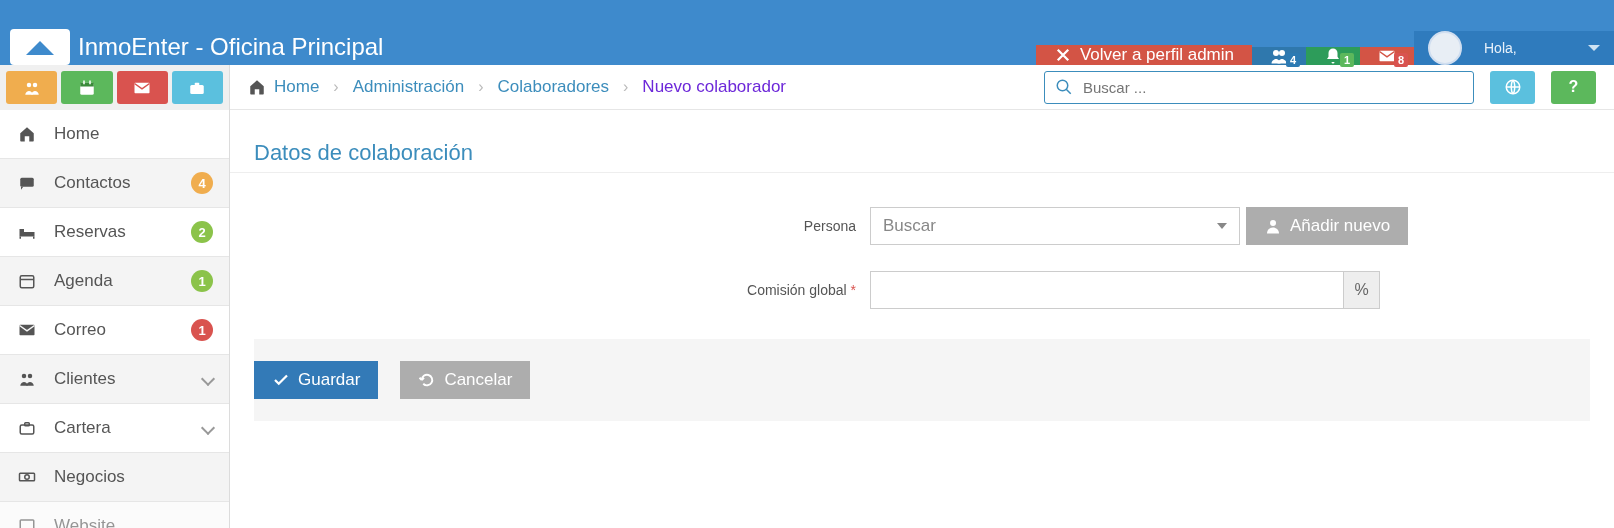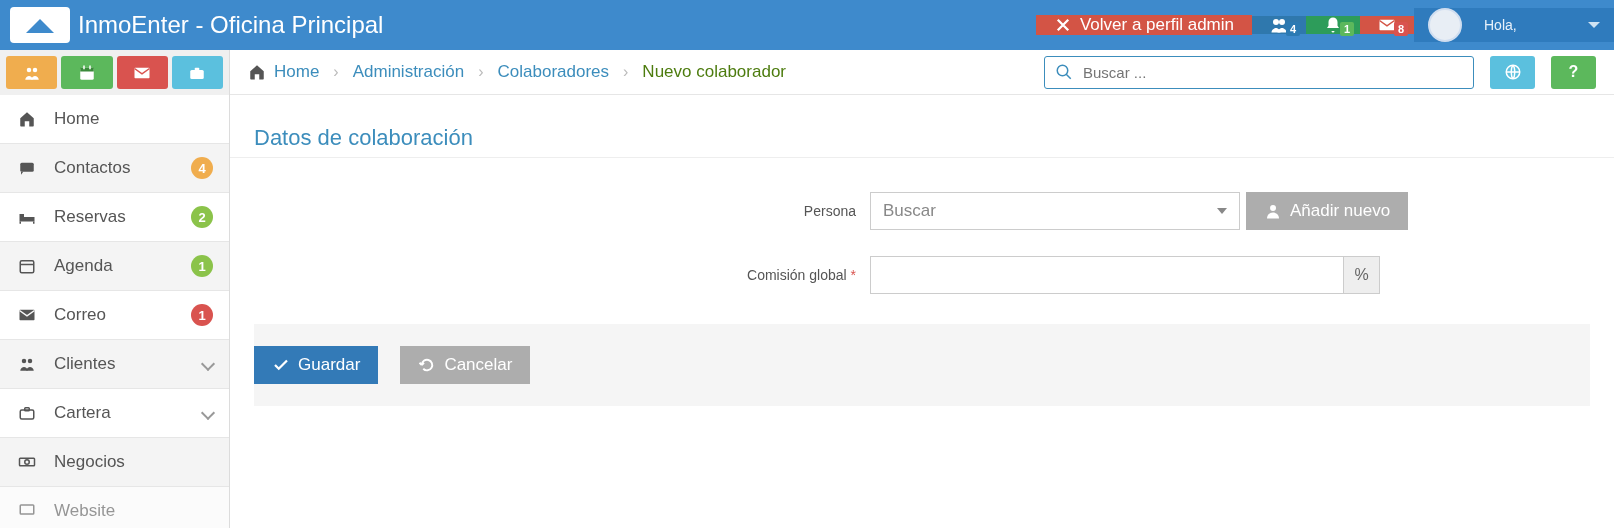--- a/index.html
+++ b/index.html
@@ -12,21 +12,21 @@
     --grey-bg:#f2f2f2;
     --grey-light:#e6e6e6;
     --grey-border:#dcdcdc;
     --grey-btn:#adadad;
     --text:#555;
     --link:#3c8dbc;
   }
   *{box-sizing:border-box;font-family:-apple-system,BlinkMacSystemFont,"Segoe UI",Helvetica,Arial,sans-serif}
   body{margin:0;background:#fff;color:var(--text);font-size:16px}
   
-  .topnav{height:50px;background:var(--blue);display:flex;align-items:center;color:#fff}
+  .topnav{height:65px;background:var(--blue);display:flex;align-items:flex-end;color:#fff}
   .logo-box{display:flex;align-items:center;padding:0 10px;gap:8px}
   .logo-img{width:60px;height:36px;background:#fff;border-radius:4px;display:flex;align-items:center;justify-content:center}
   .logo-img svg{width:40px;height:24px}
   .logo-text{font-size:24px;font-weight:300;white-space:nowrap}
   .topnav-spacer{flex:1}
   .top-btn{display:flex;align-items:center;justify-content:center;padding:0 18px;position:relative;font-size:18px}
   .top-btn.red{background:var(--red)}
   .top-btn.green{background:#2d9c5a}
   .top-btn.blue2{background:#2f78ad}
   .top-btn .badge{position:absolute;top:6px;right:6px;background:#fff;color:#555;font-size:11px;font-weight:700;border-radius:2px;padding:0 4px;line-height:14px}
@@ -41,21 +41,21 @@
   
   .quickrow{display:flex;align-items:flex-start}
   .quickbar{width:230px;background:#f0f0f0;padding:6px 6px;display:flex;gap:4px;border-right:1px solid var(--grey-border);height:45px}
   .qbtn{flex:1;height:33px;border-radius:3px;display:flex;align-items:center;justify-content:center;color:#fff}
   .qbtn.orange{background:var(--orange)}
   .qbtn.green{background:#5cb85c}
   .qbtn.red{background:#d9534f}
   .qbtn.blue{background:#5bc0de}
   .crumbrow{flex:1;display:flex;align-items:center;height:45px;padding:0 18px;border-bottom:1px solid var(--grey-light);gap:14px}
   .crumb{display:flex;align-items:center;gap:8px;color:var(--link);font-size:17px;white-space:nowrap}
-  .crumb.active{color:#4d7c0f}
+  .crumb.active{color:#6d28d9}
   .crumb-sep{color:#bbb}
   .search-wrap{flex:1;display:flex;justify-content:flex-end;gap:16px}
   .search-box{width:430px;height:33px;border:1px solid var(--link);border-radius:3px;display:flex;align-items:center;padding:0 10px;color:#999;gap:8px}
   .search-box input{border:0;outline:0;flex:1;font-size:15px;color:#555;background:transparent}
   .hbtn{height:33px;width:45px;border-radius:3px;display:flex;align-items:center;justify-content:center;color:#fff}
   .hbtn.blue{background:#5bc0de}
   .hbtn.green{background:#5cb85c}
   
   .layout{display:flex}
   .sidebar{width:230px;background:#f7f7f7;border-right:1px solid var(--grey-border)}

